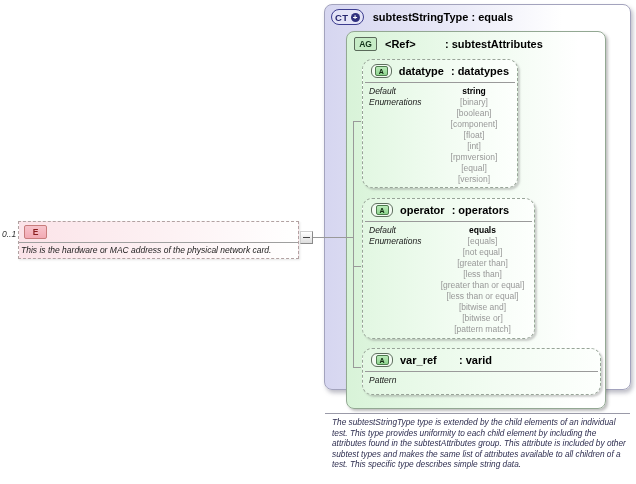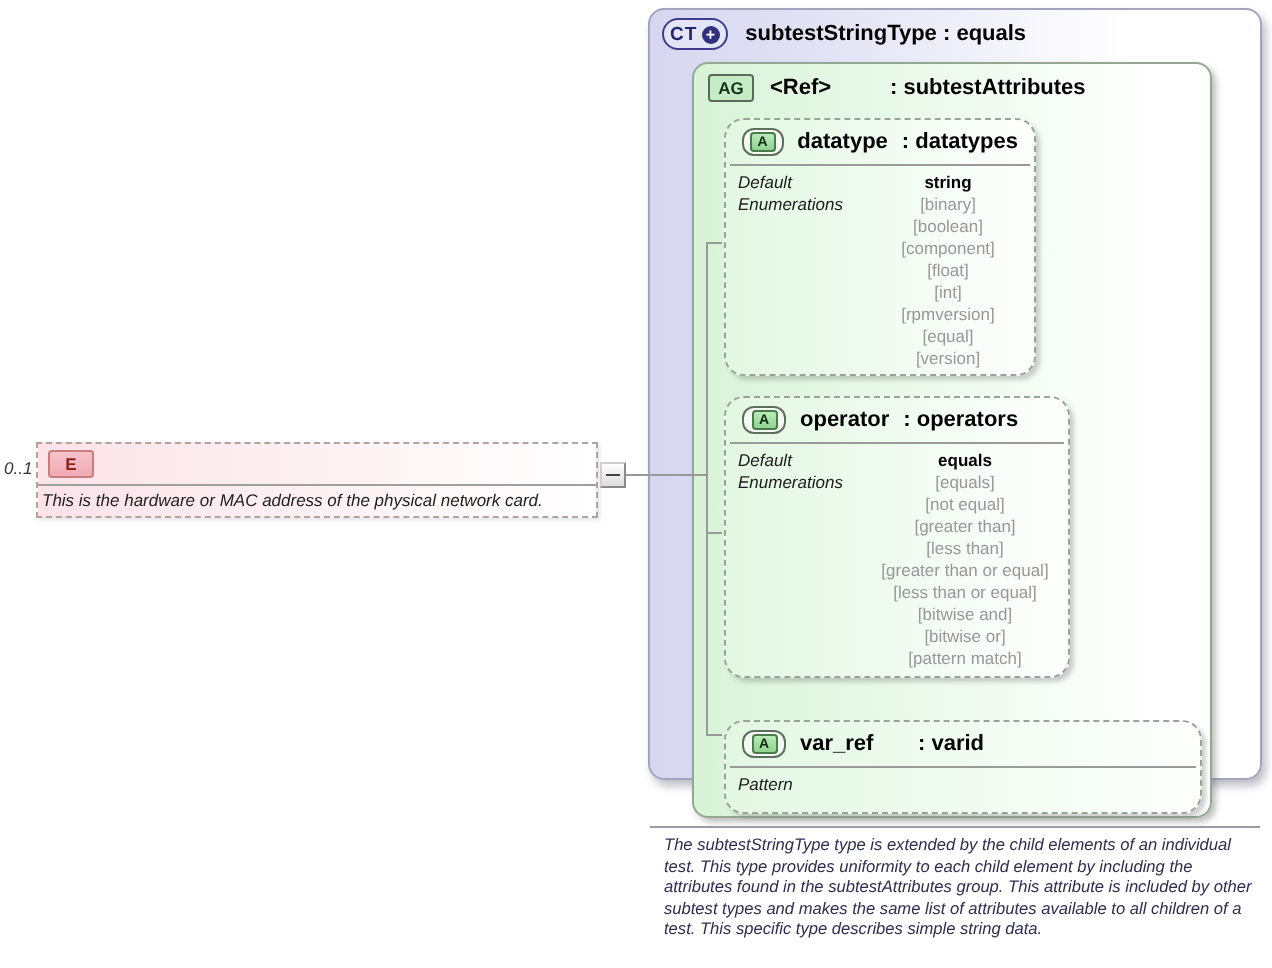--- a/index.html
+++ b/index.html
@@ -52,21 +52,21 @@
     font-size:8.5px;font-weight:bold;color:#12331a;}
   .ag-name{font-size:11px;font-weight:bold;min-width:52px;}
   .ag-type{font-size:11px;font-weight:bold;}
 
   
   .attr-box{position:absolute;box-sizing:border-box;border:1px dashed #98a498;border-radius:10px;
     background:linear-gradient(to right,#e2f7e2 0%,#f2fcf2 55%,#fdfffd 100%);
     box-shadow:2px 2px 2px rgba(120,120,120,.35);}
   .attr-datatype{left:15px;top:27px;width:156px;height:129px;}
   .attr-operator{left:15px;top:166px;width:173px;height:141px;}
-  .attr-varref{left:15px;top:328px;width:239px;height:47px;}
+  .attr-varref{left:15px;top:316px;width:239px;height:47px;}
   .attr-header{display:flex;align-items:center;gap:7px;padding:3px 6px;height:16px;
     border-bottom:1px solid #9a9a9a;margin:0 2px;}
   .a-badge{display:inline-flex;align-items:center;justify-content:center;width:20px;height:12px;
     border:1px solid #5f6f5f;border-radius:6px;background:#f3fbf3;}
   .a-inner{display:inline-flex;align-items:center;justify-content:center;width:11px;height:8px;
     border:1px solid #4d7a4d;border-radius:2px;background:linear-gradient(#b9ebb9,#8fd48f);
     font-size:7px;font-weight:bold;color:#102810;}
   .attr-name{font-size:11px;font-weight:bold;white-space:nowrap;}
   .attr-name.tabbed{min-width:52px;}
   .attr-type{font-size:11px;font-weight:bold;white-space:nowrap;}

